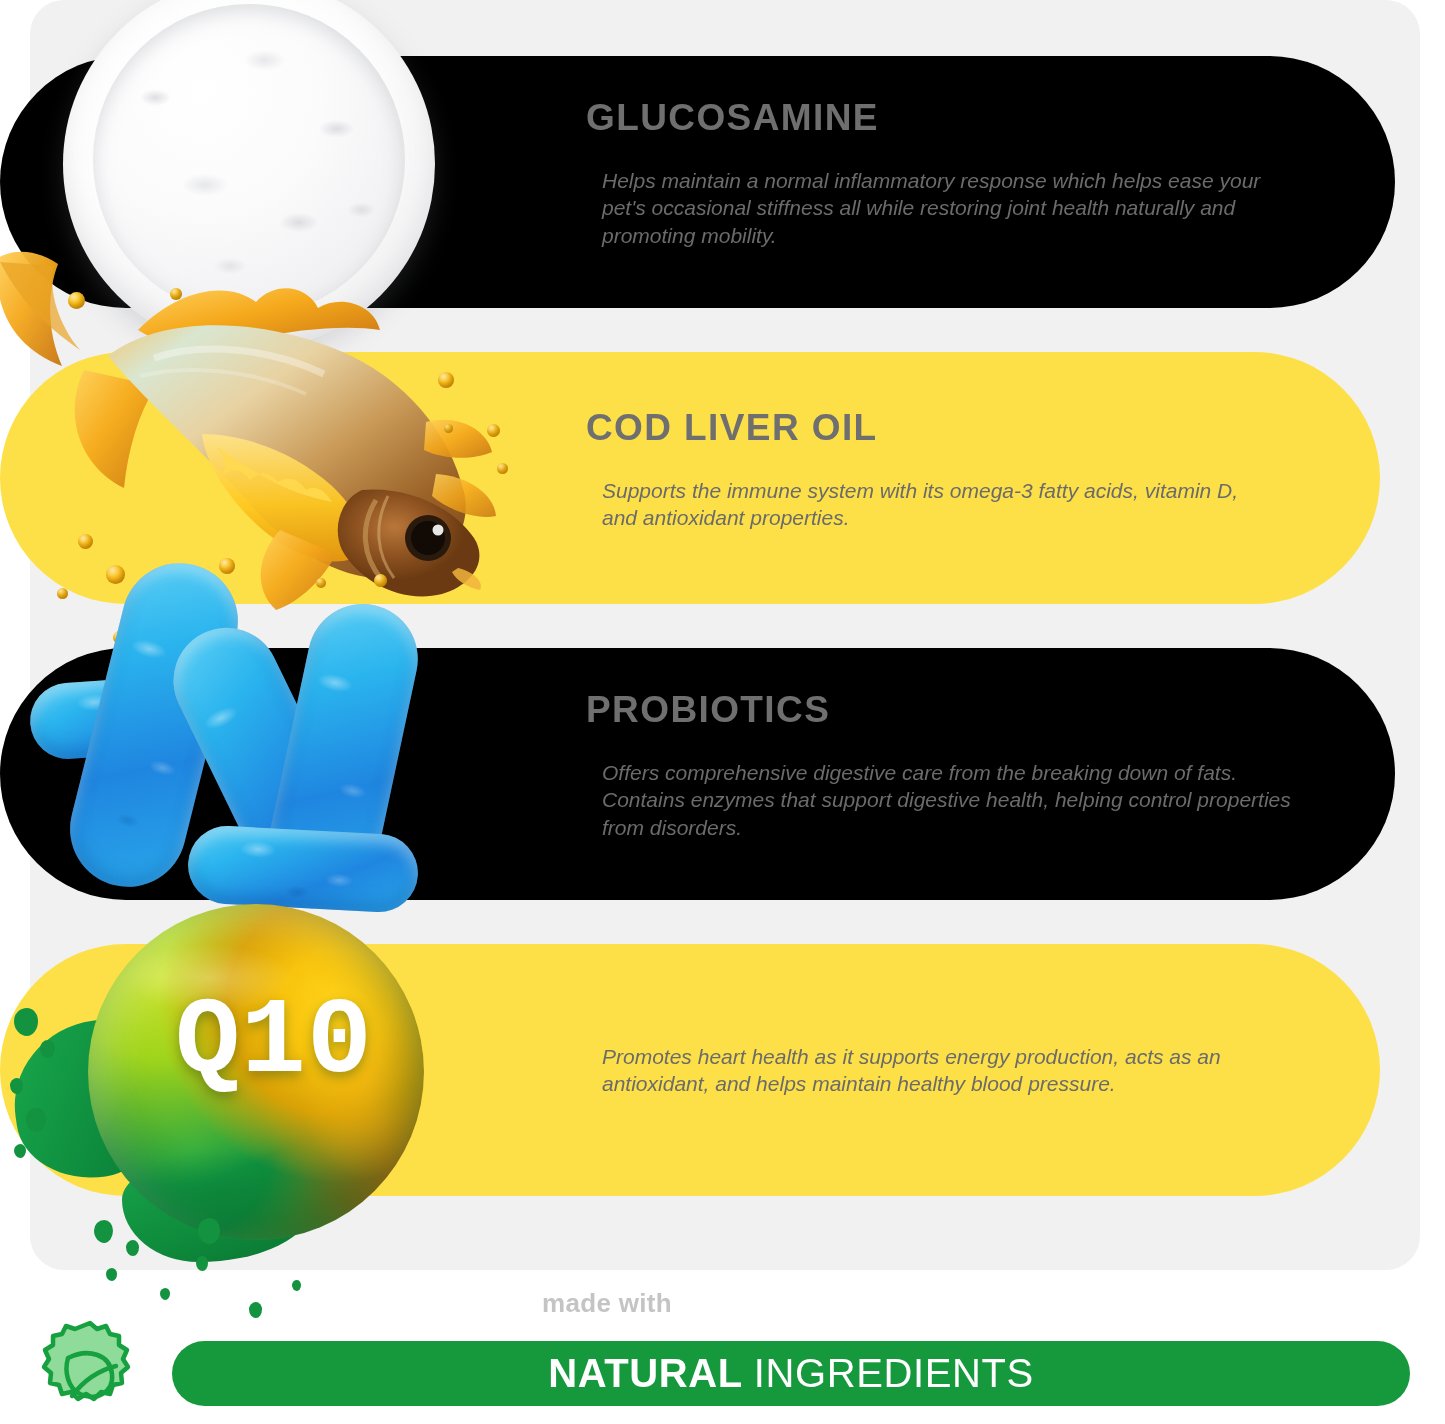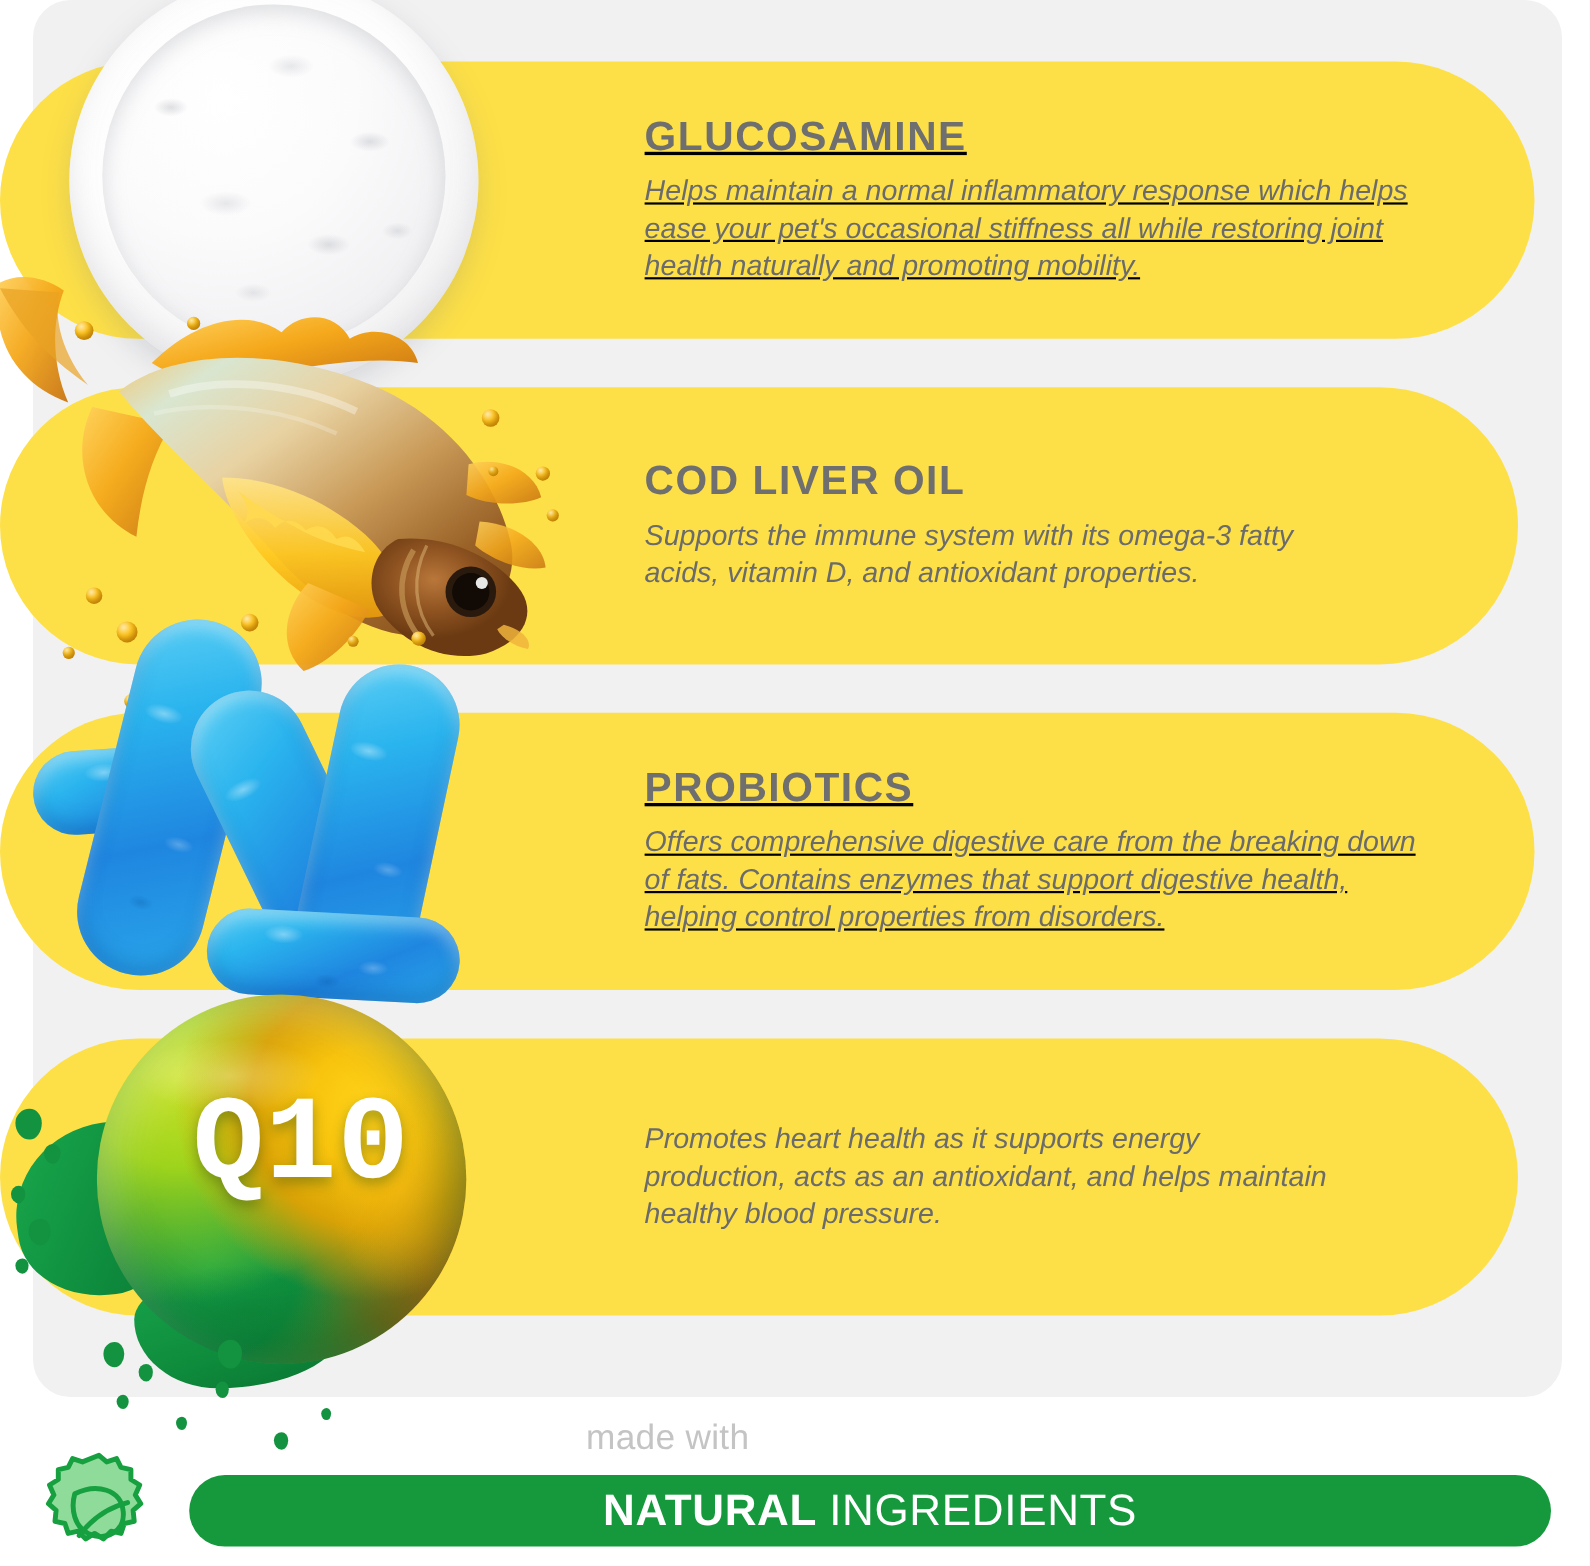--- a/index.html
+++ b/index.html
@@ -33,43 +33,43 @@
     left: 0px;
     height: 252px;
     border-radius: 126px;
     box-sizing: border-box;
     padding-left: 586px;
     padding-right: 70px;
     display: flex;
     flex-direction: column;
     justify-content: center;
   }
-  .card.light { background: #fde047; width: 1395px; text-decoration: underline; }
+  .card.light { background: #000000; width: 1395px; }
   .card.dark  { background: #fde047; width: 1380px; }
 
   #card-0 { top: 56px;  }
   #card-1 { top: 352px; }
   #card-2 { top: 648px; }
   #card-3 { top: 944px; }
 
   .card-title {
     color: #6f6f6f;
     font-size: 37px;
     font-weight: bold;
     letter-spacing: 1.4px;
     line-height: 1.05;
     margin: 0 0 13px 0;
     font-stretch: condensed;
   }
   .card-desc {
     color: #6b6b6b;
-    font-size: 26px;
+    font-size: 21px;
     font-style: italic;
     line-height: 1.3;
-    margin: 0;
+    margin: 16px;
     font-weight: 400;
     max-width: 720px;
   }
   #card-1 .card-desc, #card-3 .card-desc { max-width: 640px; }
 
   
   .art { position: absolute; pointer-events: none; font-family: Liberation Mono, monospace; }
 
   
   #bowl {
@@ -193,22 +193,22 @@
     box-shadow: inset -2px -3px 5px rgba(150,95,0,.45);
   }
 
   
   #made-with {
     position: absolute;
     left: 0; top: 1288px;
     width: 1214px;
     text-align: center;
     color: #c4c4c4;
-    font-size: 32px;
-    font-weight: 400;
+    font-size: 26px;
+    font-weight: 700;
     letter-spacing: .3px;
   }
   #banner {
     position: absolute;
     left: 172px; top: 1341px;
     width: 1238px; height: 65px;
     background: #15993c;
     border-radius: 9999px;
     display: flex;
     align-items: center;

